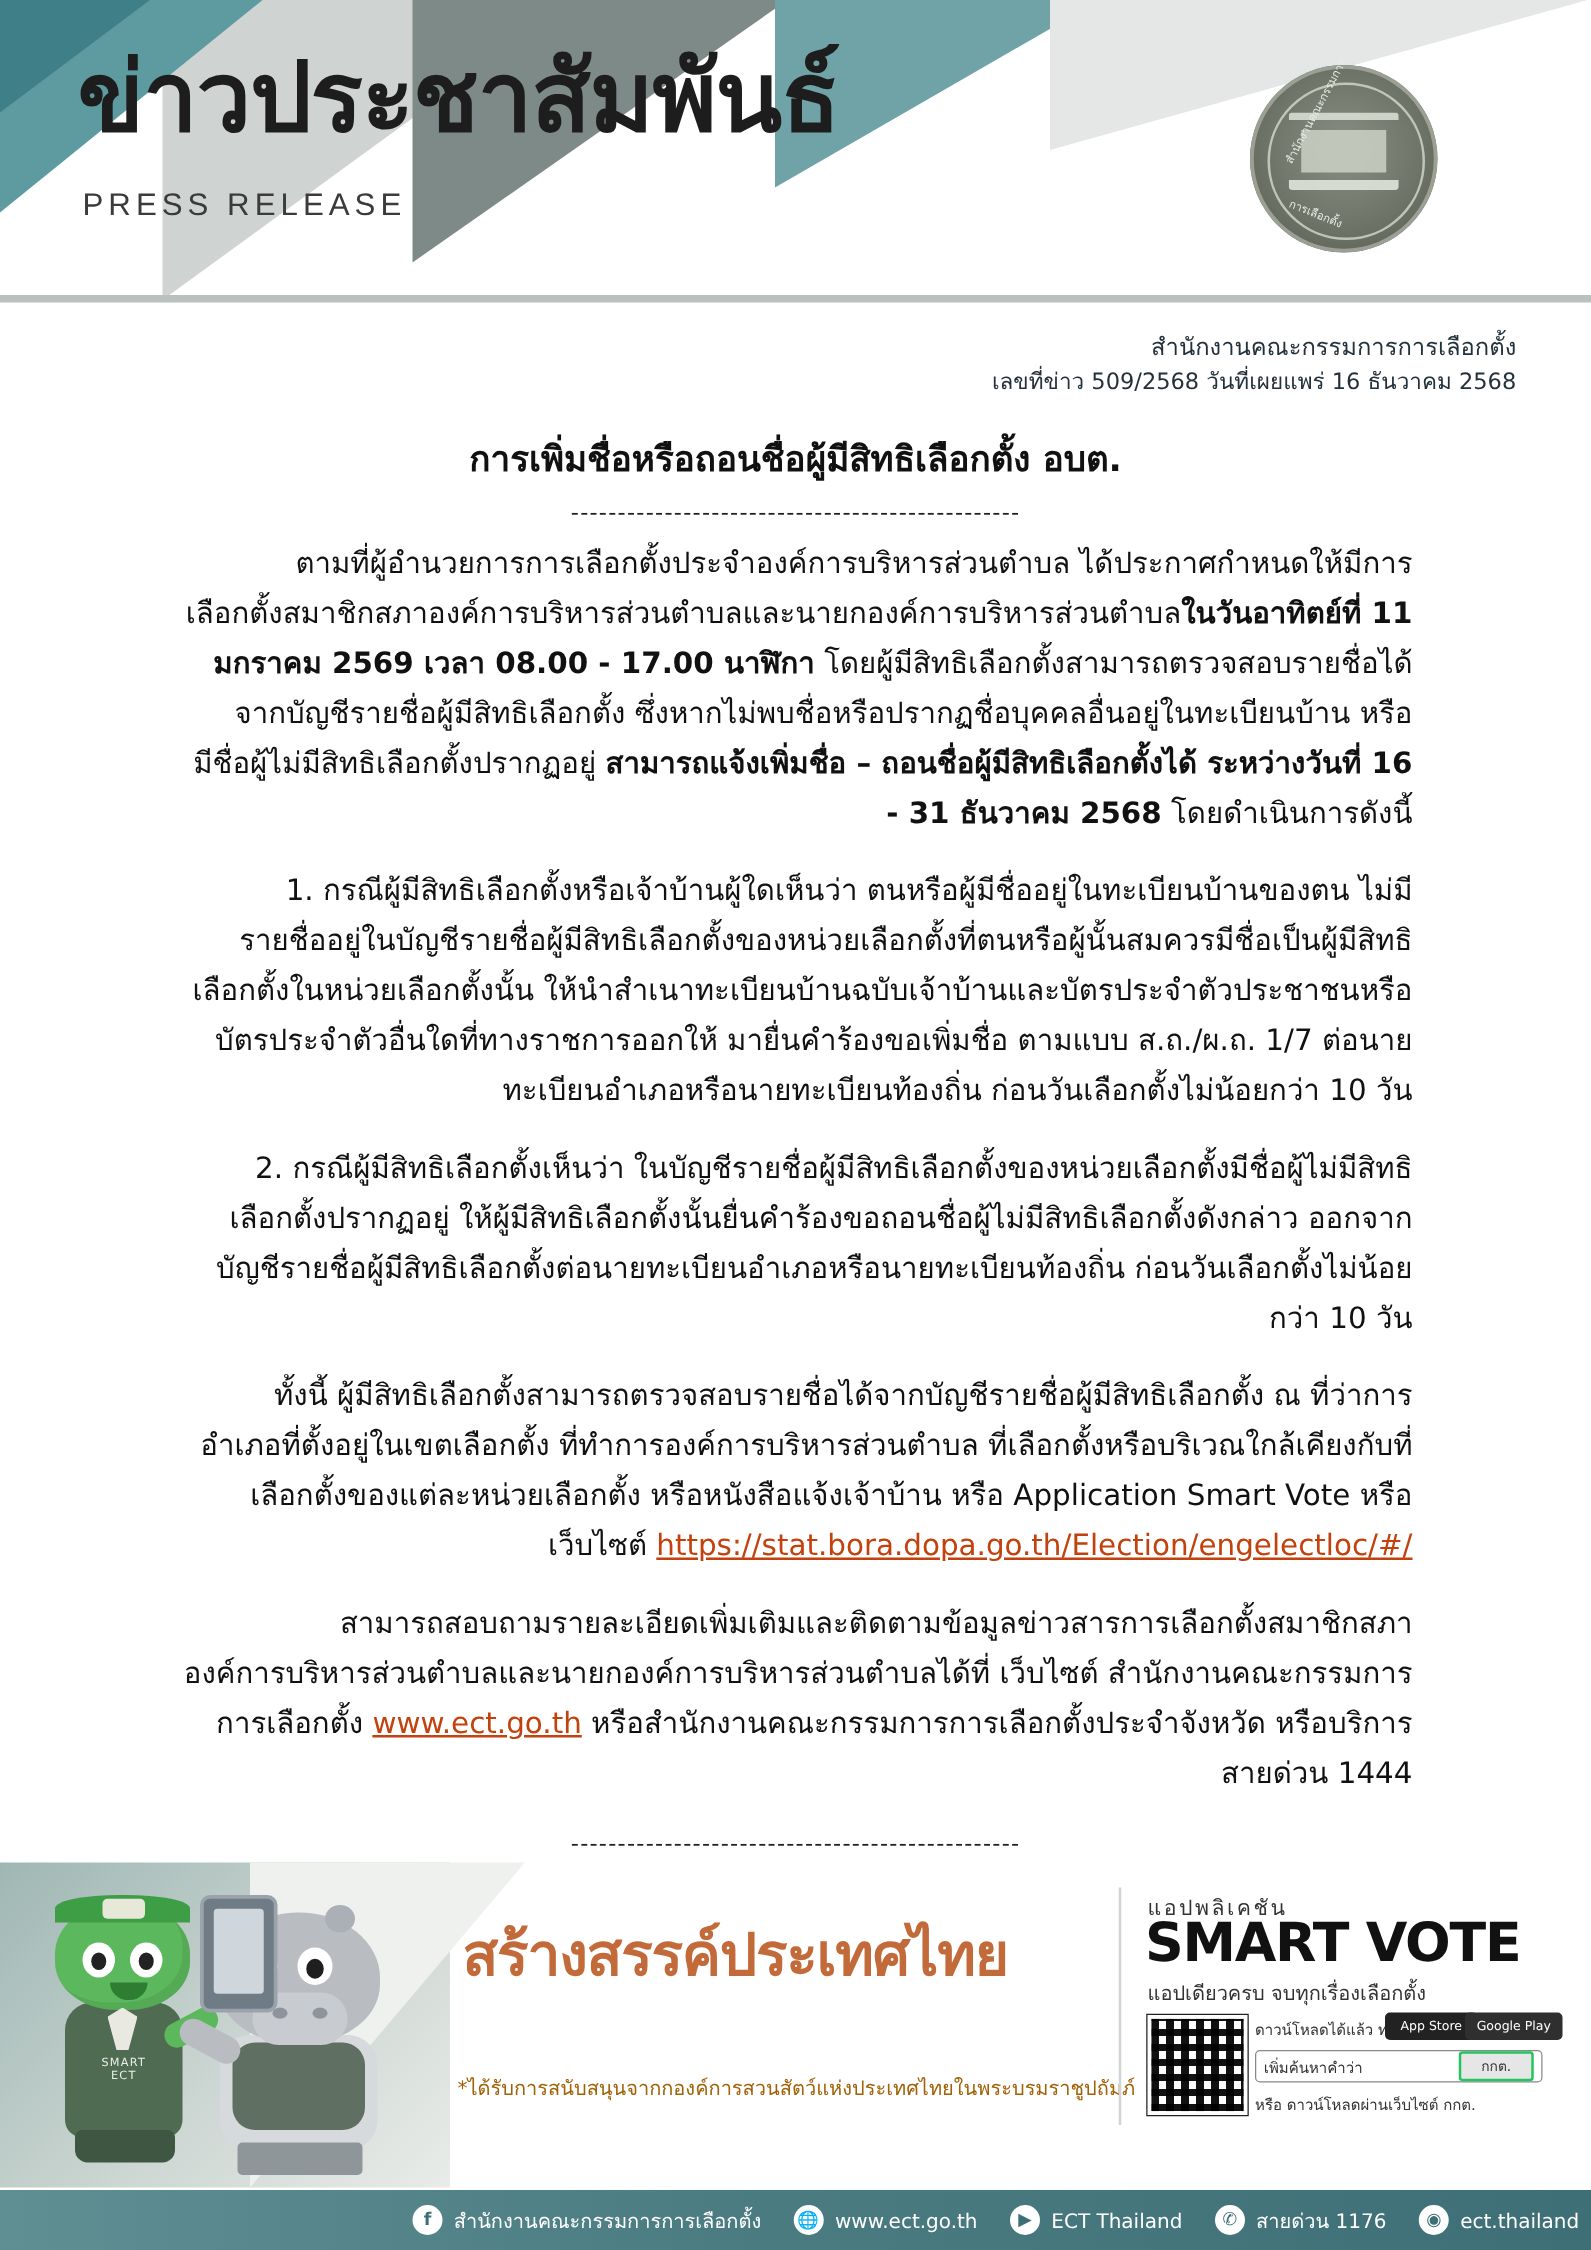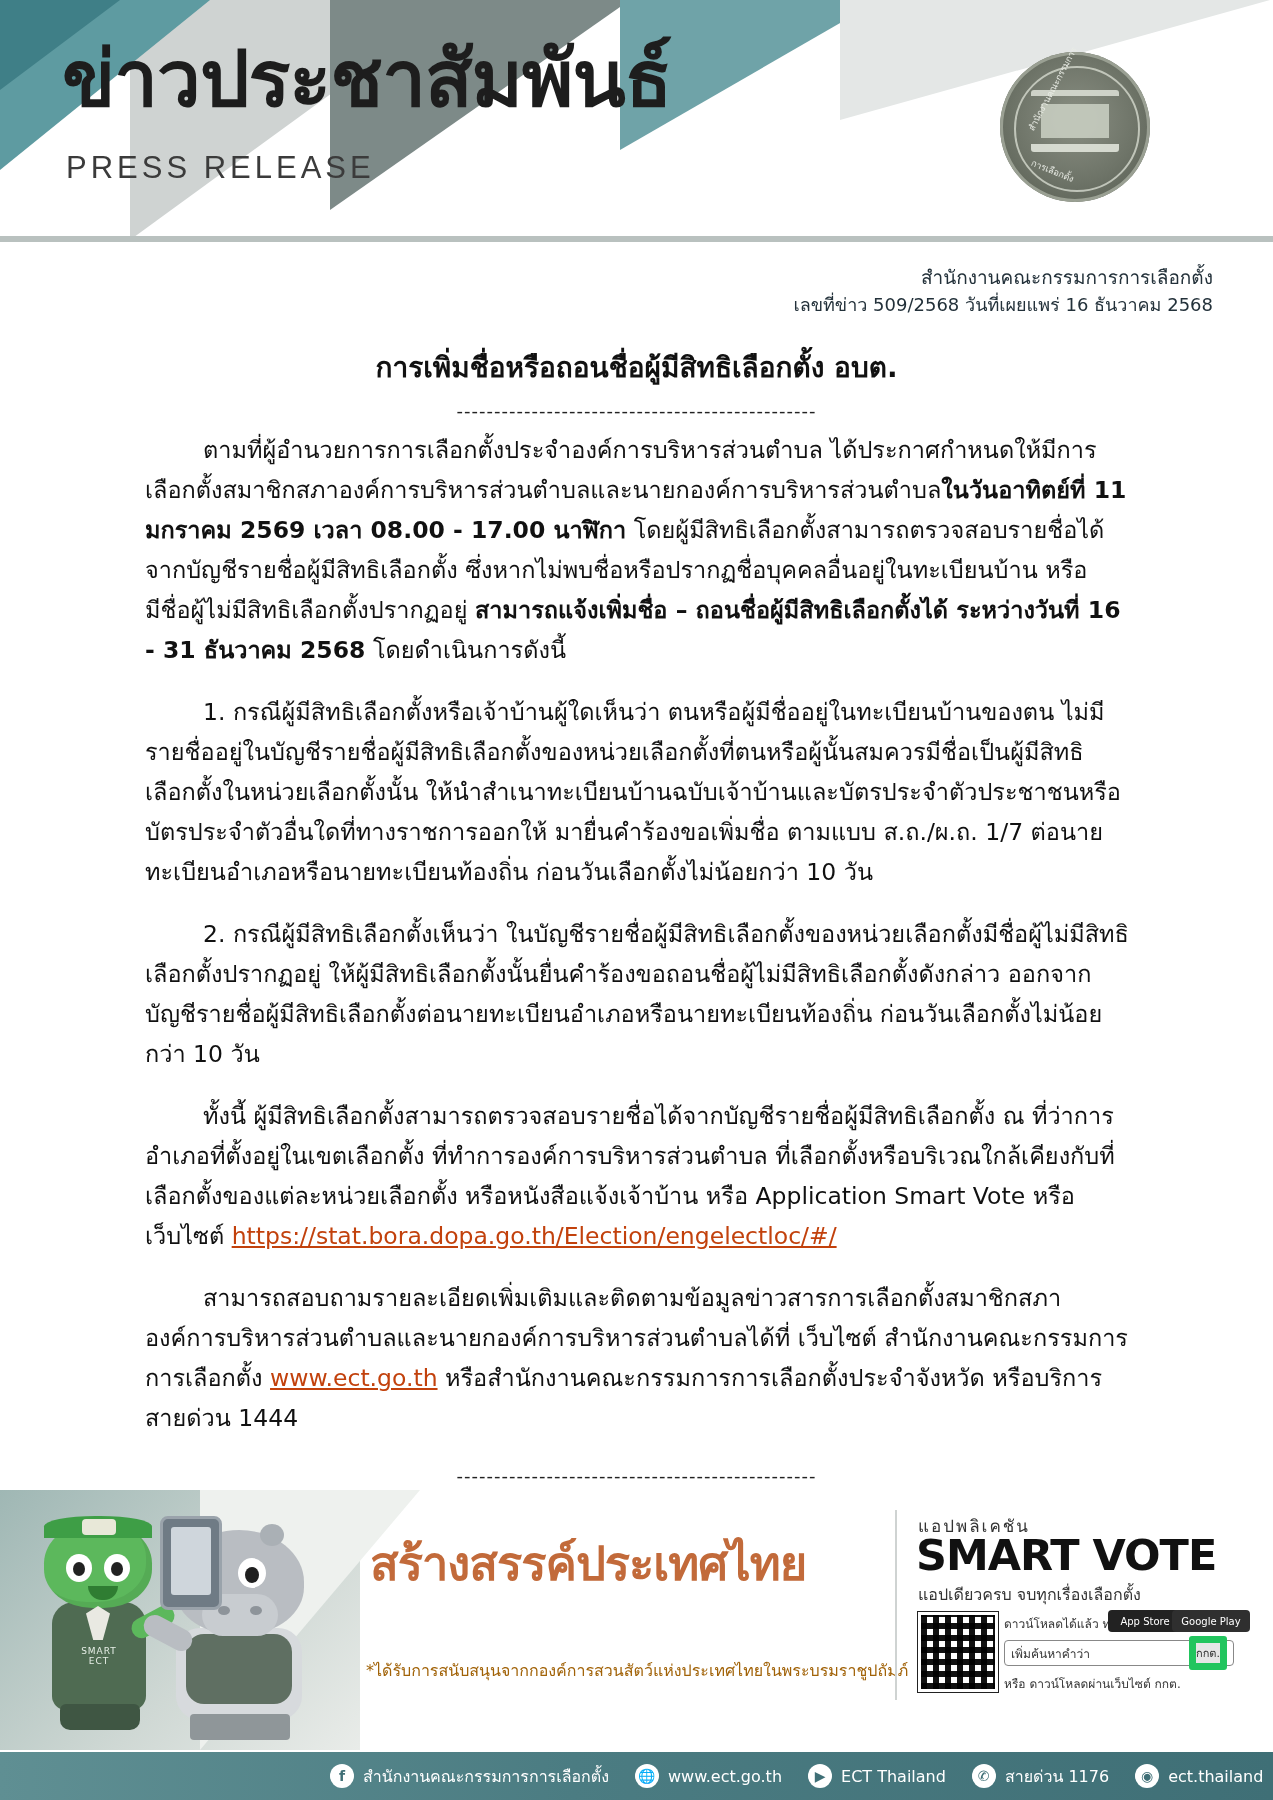--- a/index.html
+++ b/index.html
@@ -27,21 +27,21 @@
 
   
   .press-thai{
     position:absolute;top:40px;left:62px;
     font-size:78px;font-weight:bold;color:#1d1d1d;
     letter-spacing:-1px;line-height:1;
     white-space:nowrap;
   }
   .press-en{
     position:absolute;top:150px;left:66px;
-    font-size:31px;letter-spacing:4px;color:#3b3b3b;
+    font-size:25px;letter-spacing:4px;color:#3b3b3b;
     font-family:"Liberation Sans",sans-serif;
   }
 
   
   .emblem{
     position:absolute;top:52px;left:1000px;
     width:150px;height:150px;border-radius:50%;
     background:radial-gradient(circle at 50% 45%, #8a8f83 0%, #6e7468 55%, #545a4f 100%);
     box-shadow:inset 0 0 0 3px #9aa093;
   }
@@ -80,21 +80,21 @@
     font-size:28px;font-weight:bold;color:#111;
   }
   .rule{
     position:absolute;top:400px;left:0;width:1273px;text-align:center;
     font-size:18px;color:#222;letter-spacing:1px;
   }
 
   .body-text{
     position:absolute;top:430px;left:145px;width:985px;
     font-size:23.5px;line-height:40px;color:#111;
-    text-align:left;
+    text-align:right;
   }
   .body-text p{margin:0 0 0 0;text-indent:58px;}
   .body-text p + p{margin-top:22px;}
   .b{font-weight:bold;}
   .lnk{color:#c2410c;text-decoration:underline;}
 
   
   .footer{
     position:absolute;left:0;top:1490px;width:1273px;height:310px;
   }
@@ -169,21 +169,21 @@
   .qr{position:absolute;top:122px;left:918px;width:74px;height:74px;background:
      repeating-linear-gradient(90deg,#111 0 6px,#fff 6px 12px),
      repeating-linear-gradient(0deg,#111 0 6px,transparent 6px 12px);
      background-blend-mode:multiply;border:3px solid #fff;outline:1px solid #222;}
   .dl-line{position:absolute;top:124px;left:1004px;font-size:12px;color:#333;white-space:nowrap;}
   .store{position:absolute;top:120px;height:22px;border-radius:4px;background:#222;color:#fff;font-size:10px;
     display:flex;align-items:center;justify-content:center;padding:0 8px;}
   .store.appstore{left:1108px;width:58px;}
   .store.gplay{left:1172px;width:62px;background:#2f2f2f;}
   .search-box{position:absolute;top:150px;left:1004px;width:230px;height:26px;border:1px solid #888;border-radius:4px;background:#fff;font-size:12px;color:#333;display:flex;align-items:center;padding:0 6px;box-sizing:border-box;}
-  .search-box .pill{margin-left:auto;background:#e6e6e6;border:7px solid #22c55e;border-radius:3px;padding:1px 0;font-size:11px;}
+  .search-box .pill{margin-left:auto;background:#e6e6e6;border:2px solid #22c55e;border-radius:3px;padding:1px 16px;font-size:11px;}
   .dl-web{position:absolute;top:184px;left:1004px;font-size:12px;color:#333;white-space:nowrap;}
 
   
   .footbar{
     position:absolute;top:262px;left:0;width:1273px;height:48px;
     background:linear-gradient(90deg,#5f8f93 0%, #4b7c82 45%, #3f6f76 100%);
     display:flex;align-items:center;gap:26px;padding-left:330px;box-sizing:border-box;
     color:#fff;font-size:16px;
   }
   .fb-item{display:flex;align-items:center;gap:9px;white-space:nowrap;}

